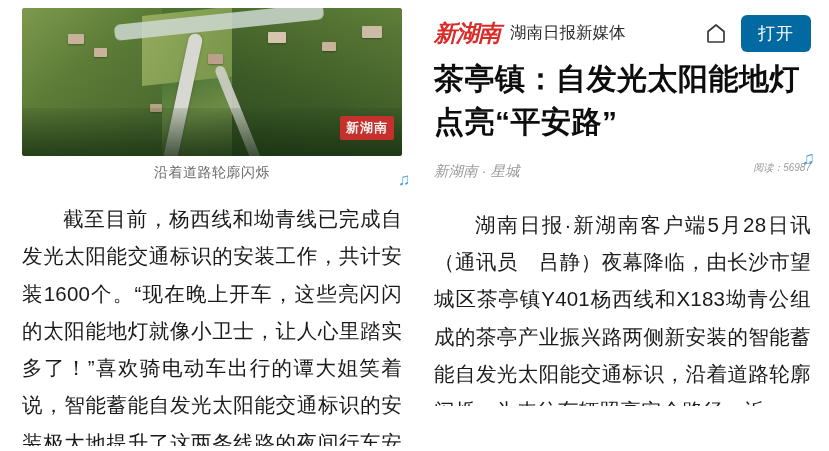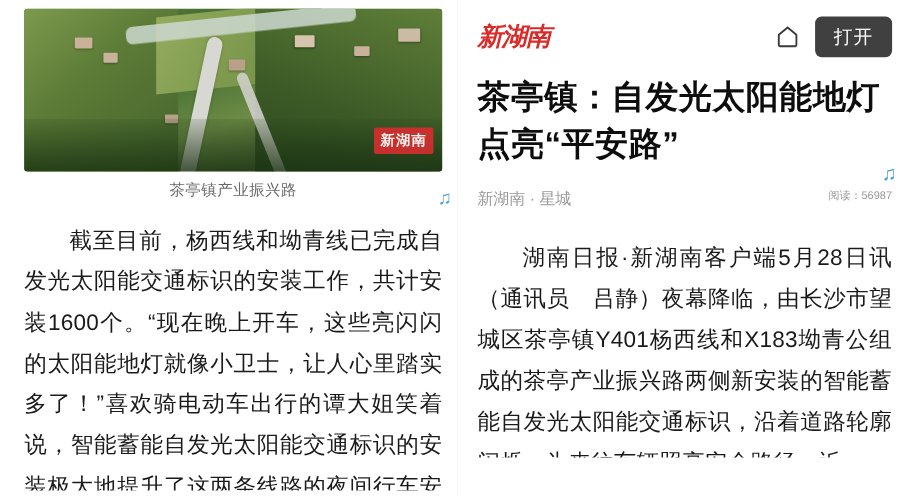--- a/index.html
+++ b/index.html
@@ -162,44 +162,44 @@
     font-size: 16.5px;
     white-space: nowrap;
   }
   .topbar-spacer { flex: 1 1 auto; }
   .home-icon {
     width: 30px; height: 30px;
     display: flex; align-items: center; justify-content: center;
     color: #3a3a3a;
   }
   .open-btn {
-    background: #404040;
+    background: #0369a1;
     color: #ffffff;
     font-size: 17px;
     border: none;
     border-radius: 6px;
     padding: 7px 17px;
     cursor: pointer;
     letter-spacing: 1px;
   }
 
   .headline {
-    margin-top: 10px;
     font-size: 30px;
     line-height: 1.42;
     font-weight: 700;
     color: #0d0d0d;
     letter-spacing: .5px;
   }
 
   .meta-row {
     margin-top: 16px;
     display: flex;
     align-items: flex-start;
     justify-content: space-between;
+    font-style: italic;
   }
   .meta-left {
     font-size: 14.5px;
     color: #9a9a9a;
     line-height: 1.7;
   }
   .meta-right {
     font-size: 10px;
     color: #9a9a9a;
     padding-top: 2px;
@@ -242,33 +242,34 @@
       <div class="roof" style="left:72px;top:40px;width:13px;height:9px;"></div>
       <div class="roof" style="left:186px;top:46px;width:15px;height:10px;background:#b9a189;"></div>
       <div class="roof" style="left:246px;top:24px;width:18px;height:11px;background:#d6c4ad;"></div>
       <div class="roof" style="left:300px;top:34px;width:14px;height:9px;"></div>
       <div class="roof" style="left:340px;top:18px;width:20px;height:12px;background:#cbbaa4;"></div>
       <div class="roof" style="left:128px;top:96px;width:12px;height:8px;background:#b8a287;"></div>
       <div class="treeband"></div>
       <div class="watermark">新湖南</div>
     </div>
 
-    <div class="hero-caption">茶亭镇产业振兴路</div>
+    <div class="hero-caption">沿着道路轮廓闪烁</div>
 
     <div class="note-left">♫</div>
 
     <div class="left-body">截至目前，杨西线和坳青线已完成自发光太阳能交通标识的安装工作，共计安装1600个。“现在晚上开车，这些亮闪闪的太阳能地灯就像小卫士，让人心里踏实多了！”喜欢骑电动车出行的谭大姐笑着说，智能蓄能自发光太阳能交通标识的安装极大地提升了这两条线路的夜间行车安全。</div>
   </div>
 
   <div class="divider"></div>
 
   <div class="right-col">
 
     <div class="topbar">
       <div class="brand-logo">新湖南</div>
+      <div class="brand-sub">湖南日报新媒体</div>
       <div class="topbar-spacer"></div>
       <div class="home-icon">
         <svg width="24" height="24" viewBox="0 0 24 24" fill="none" stroke="currentColor" stroke-width="1.7" stroke-linejoin="round">
           <path d="M4 10.5 12 4l8 6.5V20a1 1 0 0 1-1 1H5a1 1 0 0 1-1-1z"></path>
         </svg>
       </div>
       <button class="open-btn">打开</button>
     </div>
 
     <div class="headline">茶亭镇：自发光太阳能地灯点亮“平安路”</div>

